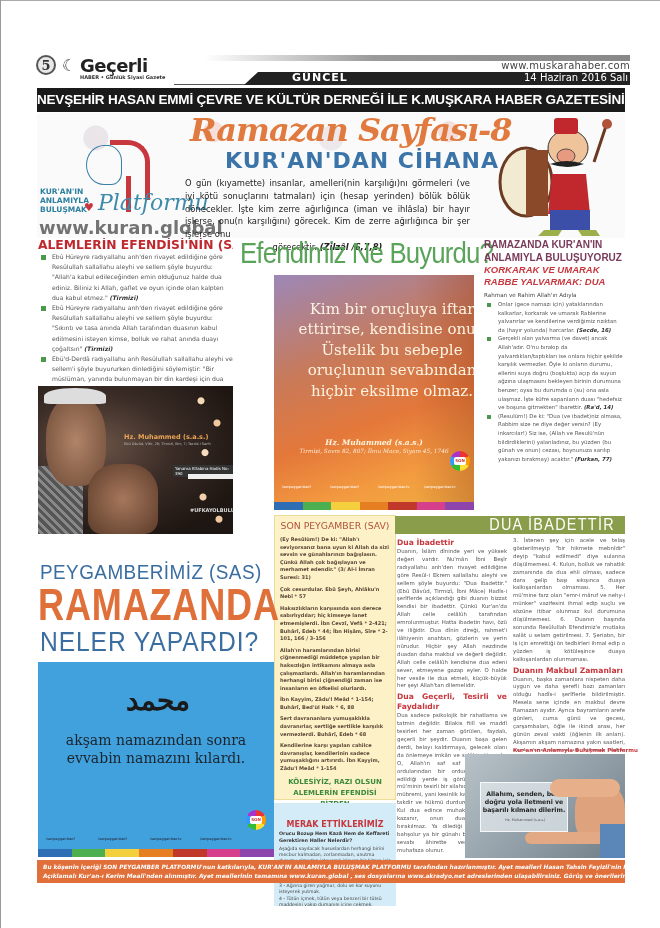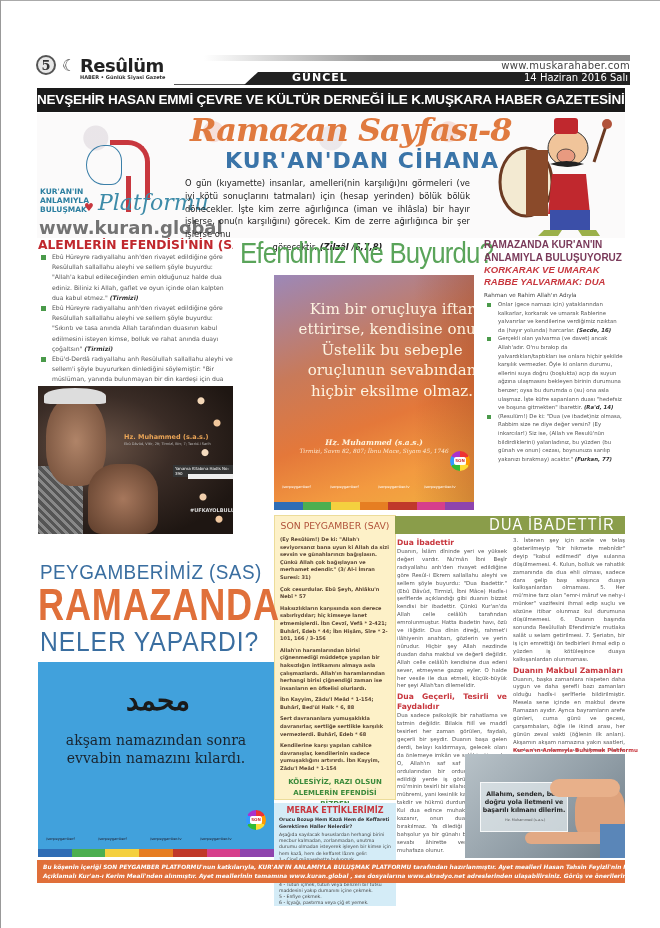--- a/index.html
+++ b/index.html
@@ -95,21 +95,21 @@
   .rc .intro{font:5.6px "DejaVu Sans",sans-serif;color:#444;margin:4px 0 2px}
   .rc .bul{font-size:5.4px;line-height:8.6px;color:#555}
   .rc .bul:before{background:#4a9a4a;width:4px;height:4px}
 
   
   .sp{position:absolute;left:274px;top:515px;width:122px;height:372px}
   .sp-top{position:absolute;left:0;top:0;width:122px;height:285px;background:#fdf1c8;border:1px solid #ecdc9a;padding:4px 5px}
   .sp-top h3{font:9.3px "DejaVu Sans",sans-serif;color:#b0523a;text-align:center;margin-bottom:5px;white-space:nowrap}
   .sp-top p{font:bold 5px "DejaVu Sans",sans-serif;color:#5b4636;line-height:7.6px;margin-bottom:4px}
   .sp-top .gh{font:bold 7px "DejaVu Sans",sans-serif;color:#3b8a3b;text-align:center;line-height:11px}
-  .sp-bot{position:absolute;left:0;top:288px;width:122px;height:103px;background:#d4ecf7;padding:3px 5px;overflow:hidden}
+  .sp-bot{position:absolute;left:0;top:288px;width:122px;height:103px;background:#d4ecf7;padding:17px 5px;overflow:hidden}
   .sp-bot h3{font:bold 8px "DejaVu Sans",sans-serif;color:#c8373e;text-align:center}
   .sp-bot h5{font:bold 4.8px "DejaVu Sans",sans-serif;color:#333;line-height:6.5px;margin:2px 0}
   .sp-bot p{font:4.6px "DejaVu Sans",sans-serif;color:#444;line-height:6.2px}
 
   
   .dua-h{position:absolute;left:395px;top:516px;width:230px;height:18px;background:#8a9d4a}
   .dua-h span{position:absolute;right:10px;top:0;font:17px "Liberation Sans Narrow","Liberation Sans",sans-serif;color:#fff;letter-spacing:1.5px;line-height:18px;transform:scaleX(.85);transform-origin:right}
   .dcol{position:absolute;font:5.4px "DejaVu Sans",sans-serif;color:#555;line-height:7.9px;text-align:justify}
   .dcol h5{font:bold 7.6px "DejaVu Sans",sans-serif;color:#c8373e;line-height:10px;margin-top:1px}
   .dcol p{margin-bottom:2px}
@@ -139,21 +139,21 @@
 </head>
 <body>
 
 <div class="topline"></div>
 <div class="leftline"></div>
 
 <div class="hdr">
   <div class="pgnum">5</div>
   <div class="logo">
     <span class="c">☾</span>
-    <span class="brand">Resûlüm</span>
+    <span class="brand">Geçerli</span>
     <span class="sub">HABER • Günlük Siyasi Gazete</span>
   </div>
   <div class="graybar"></div>
   <div class="hrule"></div>
   <div class="url">www.muskarahaber.com</div>
   <div class="blackbar"></div>
   <div class="guncel">GÜNCEL</div>
   <div class="date">14 Haziran 2016 Salı</div>
 </div>
 

